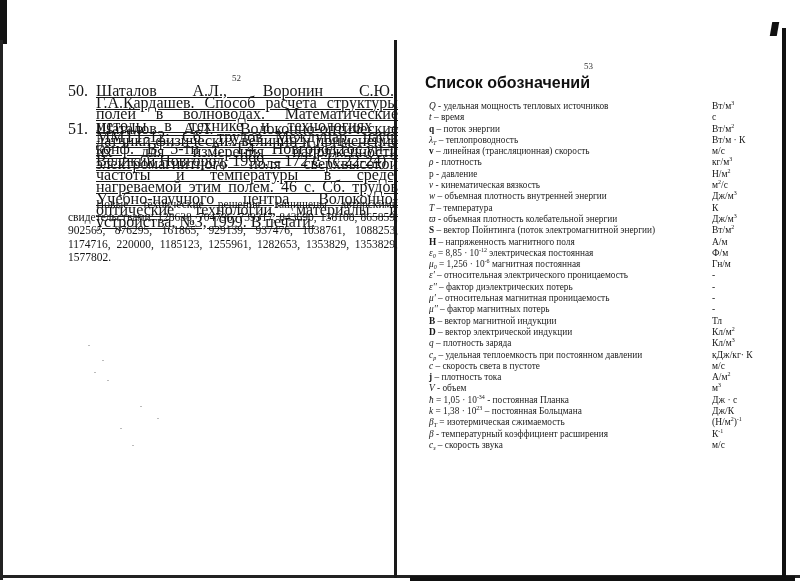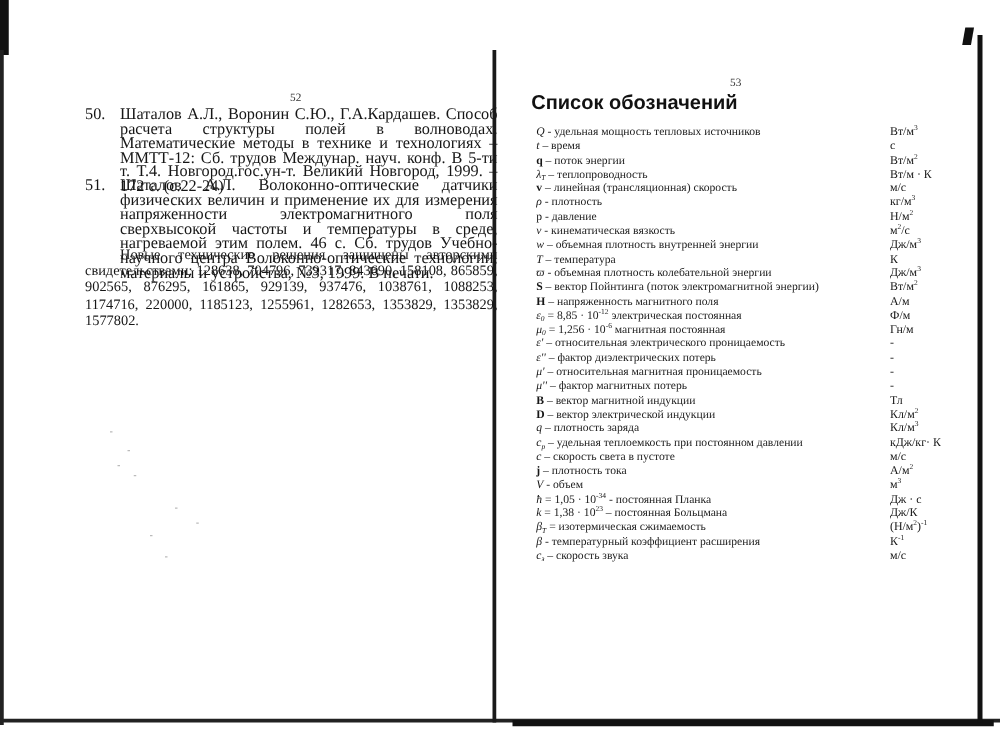--- a/index.html
+++ b/index.html
@@ -12,21 +12,21 @@
   .spine { position:absolute; left:394px; top:40px; width:3px; height:538px; background:#1a1a1a; }
   .right-edge { position:absolute; left:782px; top:28px; width:4px; height:550px; background:#111; }
   .right-edge-tick { position:absolute; left:771px; top:22px; width:7px; height:14px; background:#111; transform:skewX(-10deg); }
 
   .page { position:absolute; top:0; height:584px; }
   .page-left { left:0; width:427px;margin-left:32px; }
   .page-right { left:397px; width:417px; }
 
   .page-num { position:absolute; font-size:9px; color:#333; }
 
-  .ref { position:absolute; left:36px; width:330px; font-size:13px; line-height:11.6px; }
+  .ref { position:absolute; left:36px; width:330px; font-size:16px; line-height:11.6px;text-decoration:underline; }
   .ref .num { position:absolute; left:0; top:0; }
   .ref .body { margin-left:28px; text-align:justify; }
 
   .patents { position:absolute; left:36px; top:198px; width:330px; font-size:11.5px; line-height:13.2px; text-align:justify; }
   .patents .indent { display:inline-block; width:28px; }
 
   .section-title { position:absolute; left:425px; top:74px; font-family:"Liberation Sans", sans-serif;
                    font-weight:bold; font-size:16px; color:#111; }
 
   .symbols { position:absolute; left:429px; top:101px; width:330px; }
@@ -53,21 +53,21 @@
 <div class="right-edge-tick"></div>
 
 <div class="page page-left">
   <div class="page-num" style="left:200px; top:73px;">52</div>
 
   <div class="ref" style="top:85px;">
     <span class="num">50.</span>
     <div class="body">Шаталов А.Л., Воронин С.Ю., Г.А.Кардашев. Способ расчета структуры полей в волноводах. Математические методы в технике и технологиях – ММТТ-12: Сб. трудов Междунар. науч. конф. В 5-ти т. Т.4. Новгород.гос.ун-т. Великий Новгород, 1999. – 172 с. (с.22-24)</div>
   </div>
 
-  <div class="ref" style="top:142px;">
+  <div class="ref" style="top:123px;">
     <span class="num">51.</span>
     <div class="body">Шаталов А.Л. Волоконно-оптические датчики физических величин и применение их для измерения напряженности электромагнитного поля сверхвысокой частоты и температуры в среде, нагреваемой этим полем. 46 с. Сб. трудов Учебно-научного центра Волоконно-оптические технологии, материалы и устройства, №3, 1999. В печати.</div>
   </div>
 
   <div class="patents">
     <span class="indent"></span><span>Новые технические решения защищены авторскими свидетельствами: 128638, 704796, 739317, 843690, 158108, 865859, 902565, 876295, 161865, 929139, 937476, 1038761, 1088253, 1174716, 220000, 1185123, 1255961, 1282653, 1353829, 1353829, 1577802.</span>
   </div>
 
   <div class="speck" style="left:56px; top:345px;"></div>
   <div class="speck" style="left:70px; top:360px;"></div>

